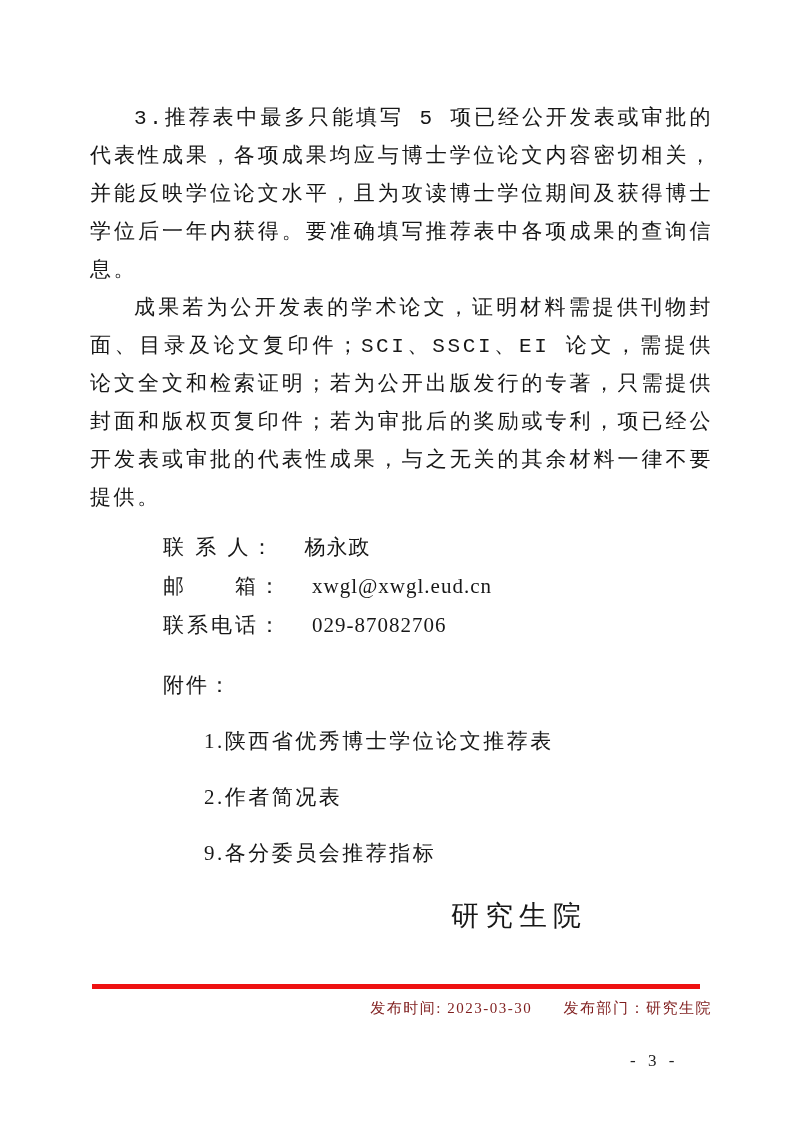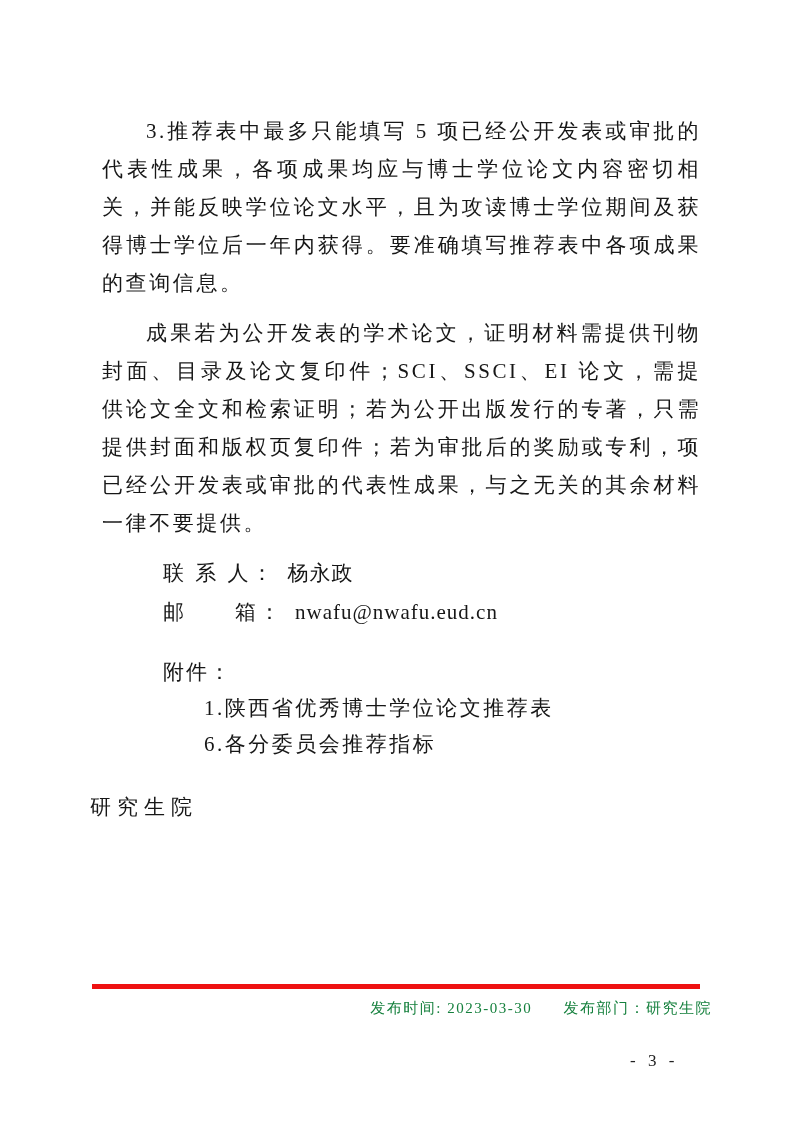--- a/index.html
+++ b/index.html
@@ -3,64 +3,68 @@
 <meta charset="utf-8">
 <style>
   html,body { margin:0; padding:0; background:#ffffff; }
   .page {
     position:relative; width:800px; height:1131px; background:#ffffff;
     overflow:hidden; font-family:"Liberation Serif","DejaVu Serif",serif;
     color:#171717;
   }
   .content { position:absolute; left:90px; top:100px; width:623px; }
   .body-para {
-    margin:12px; font-size:21px; line-height:38px; letter-spacing:2.6px;
-    text-align:justify; text-indent:44px;
+    margin:0; font-size:21px; line-height:38px; letter-spacing:2.6px;
+    text-align:justify; text-indent:44px;font-family:Liberation Mono, monospace;
   }
   .contact { margin-top:10px; padding-left:73px; font-size:21px; line-height:39px; }
   .contact-line { white-space:nowrap; }
   .c-label { letter-spacing:3px; }
-  .c-value { margin-left:12px; letter-spacing:1px; }
+  .c-value { margin-left:29px; letter-spacing:1px; }
   .attachments { margin-top:22px; font-size:21px; line-height:36px; }
   .att-heading { padding-left:73px; letter-spacing:2px; }
-  .att-item { padding-left:114px; letter-spacing:2.5px; }
-  .signature { margin-top:26px; font-size:21px; line-height:38px; }
+  .att-item { padding-left:114px; letter-spacing:2.5px;margin-top:20px; }
+  .signature { margin-top:26px; font-size:28px; line-height:38px; text-align:right; }
   .sig-org  { padding-right:126px; letter-spacing:6px; }
   .sig-date { padding-right:26px; letter-spacing:1px; }
   .red-line { position:absolute; left:92px; top:984px; width:608px; height:5px; background:#ee1111; }
   .publish-info {
     position:absolute; top:999px; right:88px; font-size:15px;
-    letter-spacing:1.5px; color:#15803d; white-space:nowrap;
+    letter-spacing:1.5px; color:#7f1d1d; white-space:nowrap;
   }
   .publish-info .dept { margin-left:26px; }
   .page-number { position:absolute; top:1051px; left:630px; font-size:17px; letter-spacing:4px; color:#222222; }
 </style>
 </head>
 <body>
 
 <div class="page">
   <div class="content">
 
     <p class="body-para">3.推荐表中最多只能填写 5 项已经公开发表或审批的代表性成果，各项成果均应与博士学位论文内容密切相关，并能反映学位论文水平，且为攻读博士学位期间及获得博士学位后一年内获得。要准确填写推荐表中各项成果的查询信息。</p>
 
     <p class="body-para">成果若为公开发表的学术论文，证明材料需提供刊物封面、目录及论文复印件；SCI、SSCI、EI 论文，需提供论文全文和检索证明；若为公开出版发行的专著，只需提供封面和版权页复印件；若为审批后的奖励或专利，项已经公开发表或审批的代表性成果，与之无关的其余材料一律不要提供。</p>
 
     <div class="contact">
       <div class="contact-line">
         <span class="c-label">联 系 人：</span><span class="c-value">杨永政</span>
       </div>
       <div class="contact-line">
-        <span class="c-label">邮　　箱：</span><span class="c-value">nwafu@nwafu.eud.cn</span>
+        <span class="c-label">邮　　箱：</span><span class="c-value">xwgl@xwgl.eud.cn</span>
+      </div>
+      <div class="contact-line">
+        <span class="c-label">联系电话：</span><span class="c-value">029-87082706</span>
       </div>
     </div>
 
     <div class="attachments">
       <div class="att-heading">附件：</div>
       <div class="att-item">1.陕西省优秀博士学位论文推荐表</div>
-      <div class="att-item">6.各分委员会推荐指标</div>
+      <div class="att-item">2.作者简况表</div>
+      <div class="att-item">9.各分委员会推荐指标</div>
     </div>
 
     <div class="signature">
       <div class="sig-org">研究生院</div>
     </div>
 
   </div>
 
   <div class="red-line" style="background: rgb(238, 17, 17);"></div>
 

